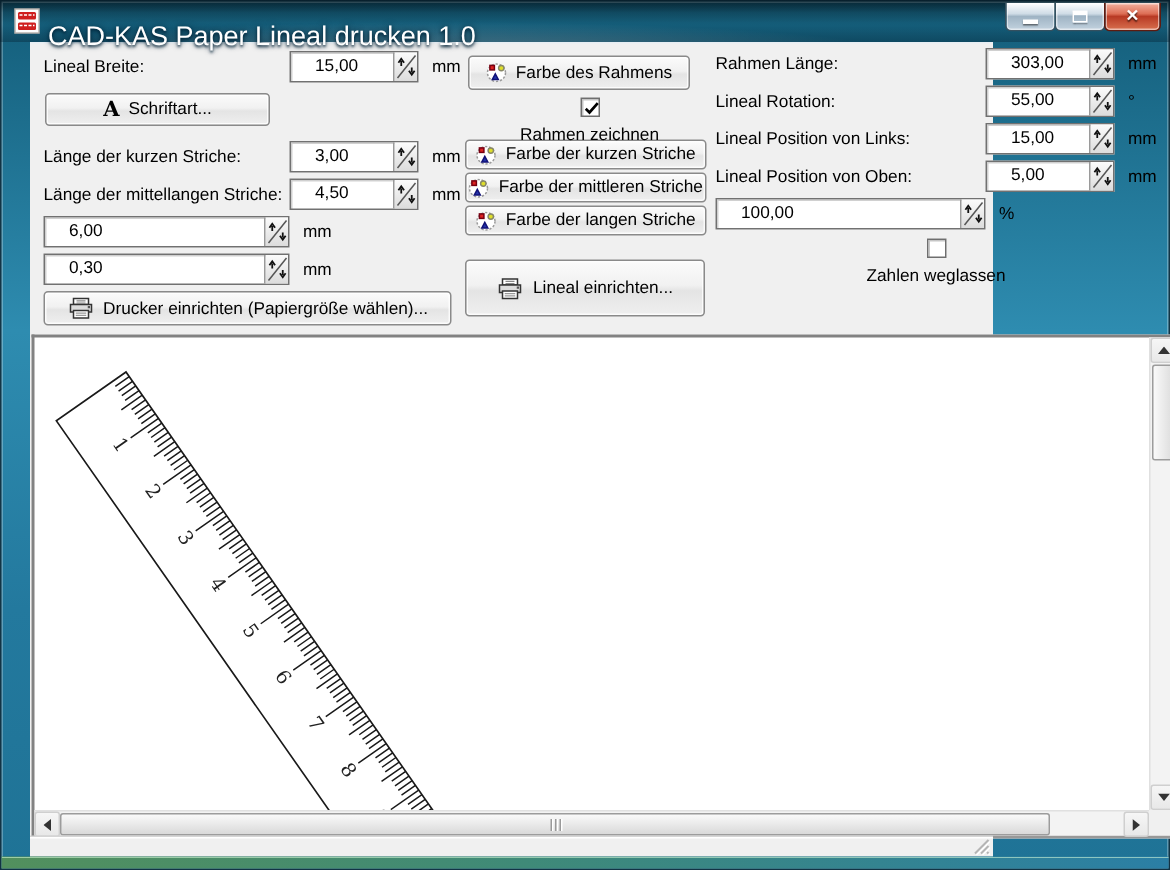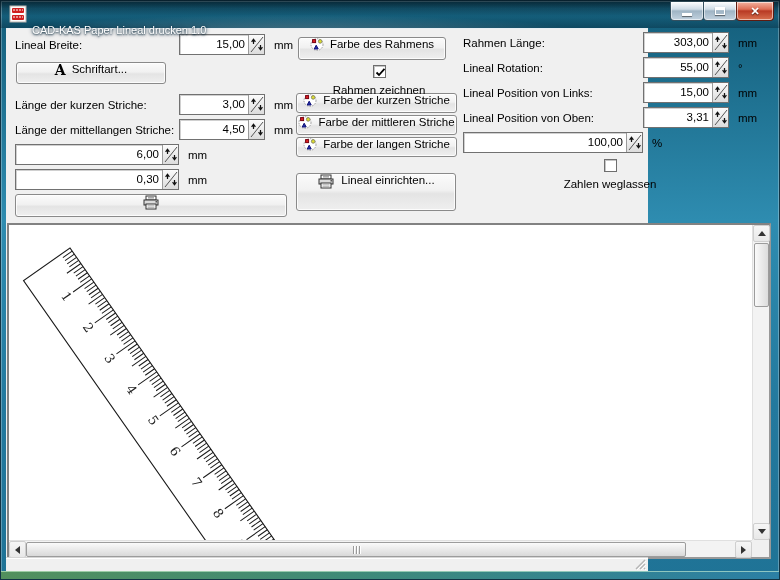--- a/index.html
+++ b/index.html
@@ -20,21 +20,21 @@
   
   .titlebar { position:absolute; left:0; top:0; right:0; height:28px; }
   .titlebar::after{
     content:""; position:absolute; inset:0;
     background: radial-gradient(ellipse 60% 120% at 38% 130%, rgba(255,255,255,.28), rgba(255,255,255,0) 65%),
                 linear-gradient(180deg, rgba(0,20,30,.55) 0%, rgba(0,20,30,.05) 30%, rgba(0,0,0,0) 55%, rgba(0,25,40,.35) 100%);
     pointer-events:none;
   }
   .title-icon { position:absolute; left:9px; top:5px; width:18px; height:18px; z-index:2; }
   .title-text {
-    position:absolute; left:32px; top:24px; z-index:2; color:#fff; font-size:11px;
+    position:absolute; left:32px; top:14px; z-index:2; color:#fff; font-size:18px;
     text-shadow: 0 0 4px rgba(0,40,60,.95), 0 1px 2px rgba(0,30,50,.9);
     white-space:nowrap;
   }
   .win-btns { position:absolute; top:2px; right:6px; display:flex; z-index:3; }
   .win-btn {
     width:34px; height:19px; position:relative; border:1px solid #35505f;
     border-top:none; border-radius:0 0 4px 4px; margin-left:-1px;
     background: linear-gradient(180deg,#fdfeff 0%, #cfdce6 40%, #9fb4c4 50%, #c2d2df 100%);
     box-shadow: inset 0 0 0 1px rgba(255,255,255,.55);
     display:flex; align-items:center; justify-content:center;
@@ -43,38 +43,38 @@
     width:38px;
     background: linear-gradient(180deg,#f3b2a0 0%, #dd6e55 40%, #b83a24 50%, #d8704f 100%);
     border-color:#5e1b10;
   }
   .glyph-min { width:10px; height:3px; background:#fff; box-shadow:0 1px 1px rgba(0,0,0,.5); margin-top:6px; }
   .glyph-max { width:10px; height:8px; border:1px solid #fff; border-top:3px solid #fff; box-shadow:0 1px 1px rgba(0,0,0,.45); }
   .glyph-close { color:#fff; font-size:11px; font-weight:bold; text-shadow:0 1px 1px rgba(0,0,0,.6); line-height:1; }
 
   
   .client {
-    position:absolute; left:6px; top:28px; width:642px; height:543px;
+    position:absolute; left:20px; top:28px; width:642px; height:543px;
     background:#f0f0f0; border-top:1px solid #e7eef3;text-decoration:underline;
   }
 
   
   .form-row { display:grid; grid-template-columns:minmax(0,1fr) 86px 26px; align-items:center; height:21px; margin-bottom:4px; }
   .form-row .lbl { white-space:nowrap; overflow:hidden; }
   .form-row .unit { padding-left:9px; }
   .spin { display:flex; height:21px; border:1px solid #717171; background:#fff; box-shadow: inset 1px 1px 0 rgba(120,120,120,.35); }
-  .spin .val { flex:1; text-align:right; padding:3px 3px 0 0; font-size:11.5px; }
+  .spin .val { flex:1; text-align:left; padding:3px 3px 0 16px; font-size:11.5px; }
   .spinbtn {
     width:16px; border-left:1px solid #9a9a9a; background:linear-gradient(180deg,#fbfbfb,#dcdcdc);
     display:flex; align-items:center; justify-content:center;
   }
 
   
   .btn {
-    display:flex; justify-content:center; gap:6px;
+    display:flex; align-items:center; justify-content:center; gap:6px;
     border:1px solid #8a8a8a; border-radius:3px;
     background: linear-gradient(180deg,#fbfbfb 0%, #f1f1f1 45%, #e4e4e4 55%, #efefef 100%);
     box-shadow: inset 0 0 0 1px rgba(255,255,255,.8);
     font-family:"Liberation Sans", sans-serif; font-size:11.5px; color:#000; cursor:default; white-space:nowrap;
   }
   .a-icon { font-family:"DejaVu Serif", serif; font-weight:bold; font-size:14px; line-height:1; }
 
   
   .cb-row { display:flex; align-items:center; gap:6px; height:16px;flex-direction:column; }
   .cb-box {
@@ -238,20 +238,21 @@
         </div>
       <button class="btn printer-setup-btn">
         <svg width="18" height="15" viewBox="0 0 18 15">
           <rect x="4" y="1" width="10" height="4" fill="#fff" stroke="#333"></rect>
           <path d="M6 2.6 h6 M6 4 h6" stroke="#888" stroke-width=".8"></path>
           <rect x="2" y="5" width="14" height="5" fill="#dcdcdc" stroke="#333"></rect>
           <rect x="13.5" y="6" width="1.5" height="1.5" fill="#555"></rect>
           <rect x="4" y="9" width="10" height="5" fill="#fff" stroke="#333"></rect>
           <path d="M5.5 10.8 h7 M5.5 12.3 h7" stroke="#999" stroke-width=".8"></path>
         </svg>
+        <span>Drucker einrichten (Papiergröße wählen)...</span>
       </button>
     </div>
 
     <div class="middle-panel">
       <button class="btn frame-color-btn">
         <svg class="palette" width="14" height="13" viewBox="0 0 14 13">
           <ellipse cx="7" cy="6.5" rx="6" ry="5.8" fill="#fff" stroke="#9a9a9a" stroke-dasharray="1.5 1.2"></ellipse>
           <rect x="2.6" y="1.6" width="3" height="3" fill="#d22" stroke="#701"></rect>
           <circle cx="10.2" cy="3.4" r="1.8" fill="#dede2a" stroke="#886"></circle>
           <path d="M4.2 11 L8.2 11 L6.2 7.2 Z" fill="#23a" stroke="#117"></path>
@@ -348,21 +349,21 @@
                   <path d="M3.5 8 V4.6 M1.6 5.8 L3.5 3.2 L5.4 5.8" fill="none" stroke="#111" stroke-width="1.2"></path>
                   <path d="M10.5 9 V12.4 M8.6 11.2 L10.5 13.8 L12.4 11.2" fill="none" stroke="#111" stroke-width="1.2"></path>
                 </svg>
               </span>
             </span>
             <span class="unit">mm</span>
           </div>
           <div class="form-row">
             <span class="lbl">Lineal Position von Oben:</span>
             <span class="spin">
-              <span class="val">3,31</span>
+              <span class="val">5,00</span>
               <span class="spinbtn">
                 <svg width="14" height="17" viewBox="0 0 14 17">
                   <path d="M13 1 L1 16" stroke="#555" stroke-width="1"></path>
                   <path d="M3.5 8 V4.6 M1.6 5.8 L3.5 3.2 L5.4 5.8" fill="none" stroke="#111" stroke-width="1.2"></path>
                   <path d="M10.5 9 V12.4 M8.6 11.2 L10.5 13.8 L12.4 11.2" fill="none" stroke="#111" stroke-width="1.2"></path>
                 </svg>
               </span>
             </span>
             <span class="unit">mm</span>
           </div>

